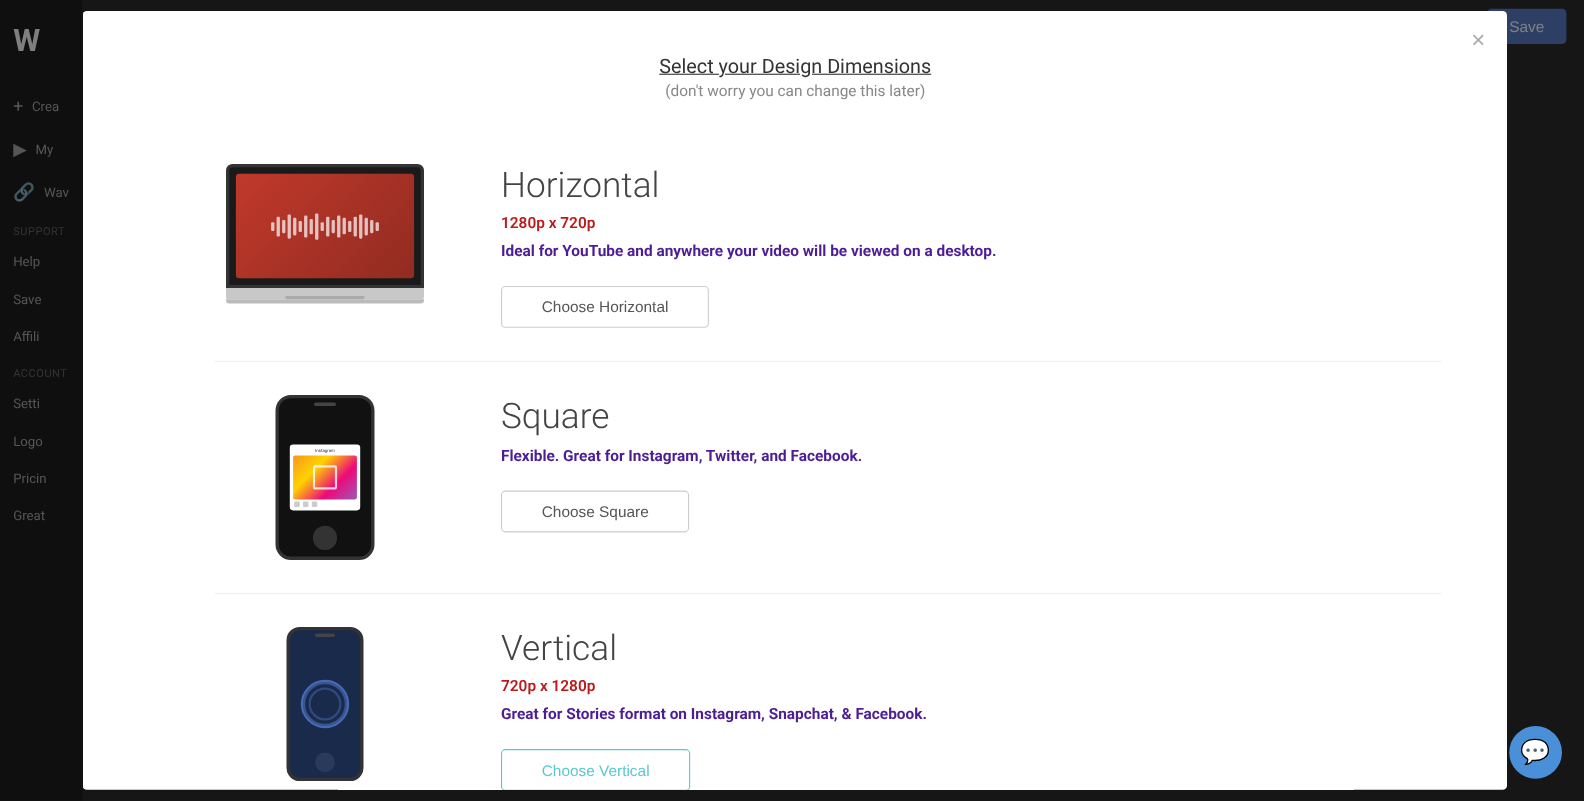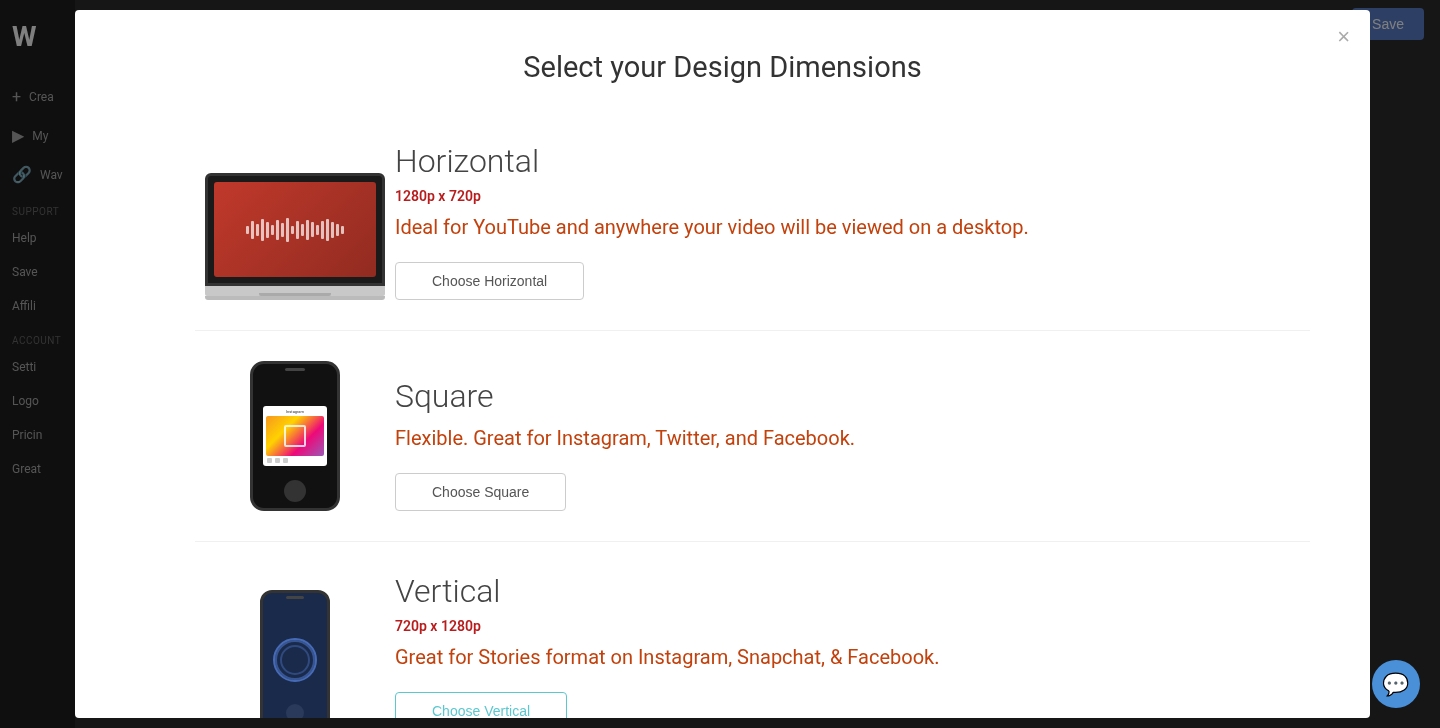--- a/index.html
+++ b/index.html
@@ -72,23 +72,24 @@
       z-index: 20;
       border-radius: 4px;
       overflow-y: auto;
       padding: 40px 0;
     }
     .modal-header {
       text-align: center;
       margin-bottom: 8px;
     }
     .modal-title {
-      font-size: 29px;
+      font-size: 18px;
       font-weight: 400;
       color: #333;
+      text-decoration: underline;
     }
     .modal-subtitle {
       font-size: 14px;
       color: #888;
       margin-top: 4px;
     }
     .modal-close {
       position: absolute;
       top: 16px;
       right: 20px;
@@ -103,21 +104,22 @@
     .modal-body {
       display: flex;
       flex-direction: column;
       gap: 0;
       padding: 20px 60px 20px 120px;
     }
 
     
     .dimension-row {
       display: flex;
-      align-items: flex-end;
+      align-items: flex-start;
+      gap: 60px;
       padding: 30px 0;
       border-bottom: 1px solid #f0f0f0;
     }
     .dimension-row:last-child {
       border-bottom: none;
     }
 
     .device-preview {
       width: 200px;
       flex-shrink: 0;
@@ -345,24 +347,25 @@
       color: #444;
       margin-bottom: 8px;
     }
     .dimension-size {
       font-size: 14px;
       font-weight: 600;
       color: #b91c1c;
       margin-bottom: 8px;
     }
     .dimension-desc {
-      font-size: 20px;
-      color: #c2410c;
+      font-size: 14px;
+      color: #4c1d95;
       margin-bottom: 20px;
       line-height: 1.5;
+      font-weight: bold;
     }
     .choose-btn {
       display: inline-block;
       padding: 10px 36px;
       border: 1.5px solid #ccc;
       border-radius: 4px;
       background: #fff;
       color: #555;
       font-size: 14px;
       cursor: pointer;
@@ -461,20 +464,21 @@
   <button class="save-btn">Save</button>
 </div>
 
 <div class="overlay"></div>
 
 <div class="modal">
   <button class="modal-close">×</button>
 
   <div class="modal-header">
     <div class="modal-title">Select your Design Dimensions</div>
+    <div class="modal-subtitle">(don't worry you can change this later)</div>
   </div>
 
   <div class="modal-body">
 
     <div class="dimension-row">
       <div class="device-preview">
         <div class="laptop">
           <div class="laptop-screen">
             <div class="laptop-screen-inner">
               <div class="waveform">

